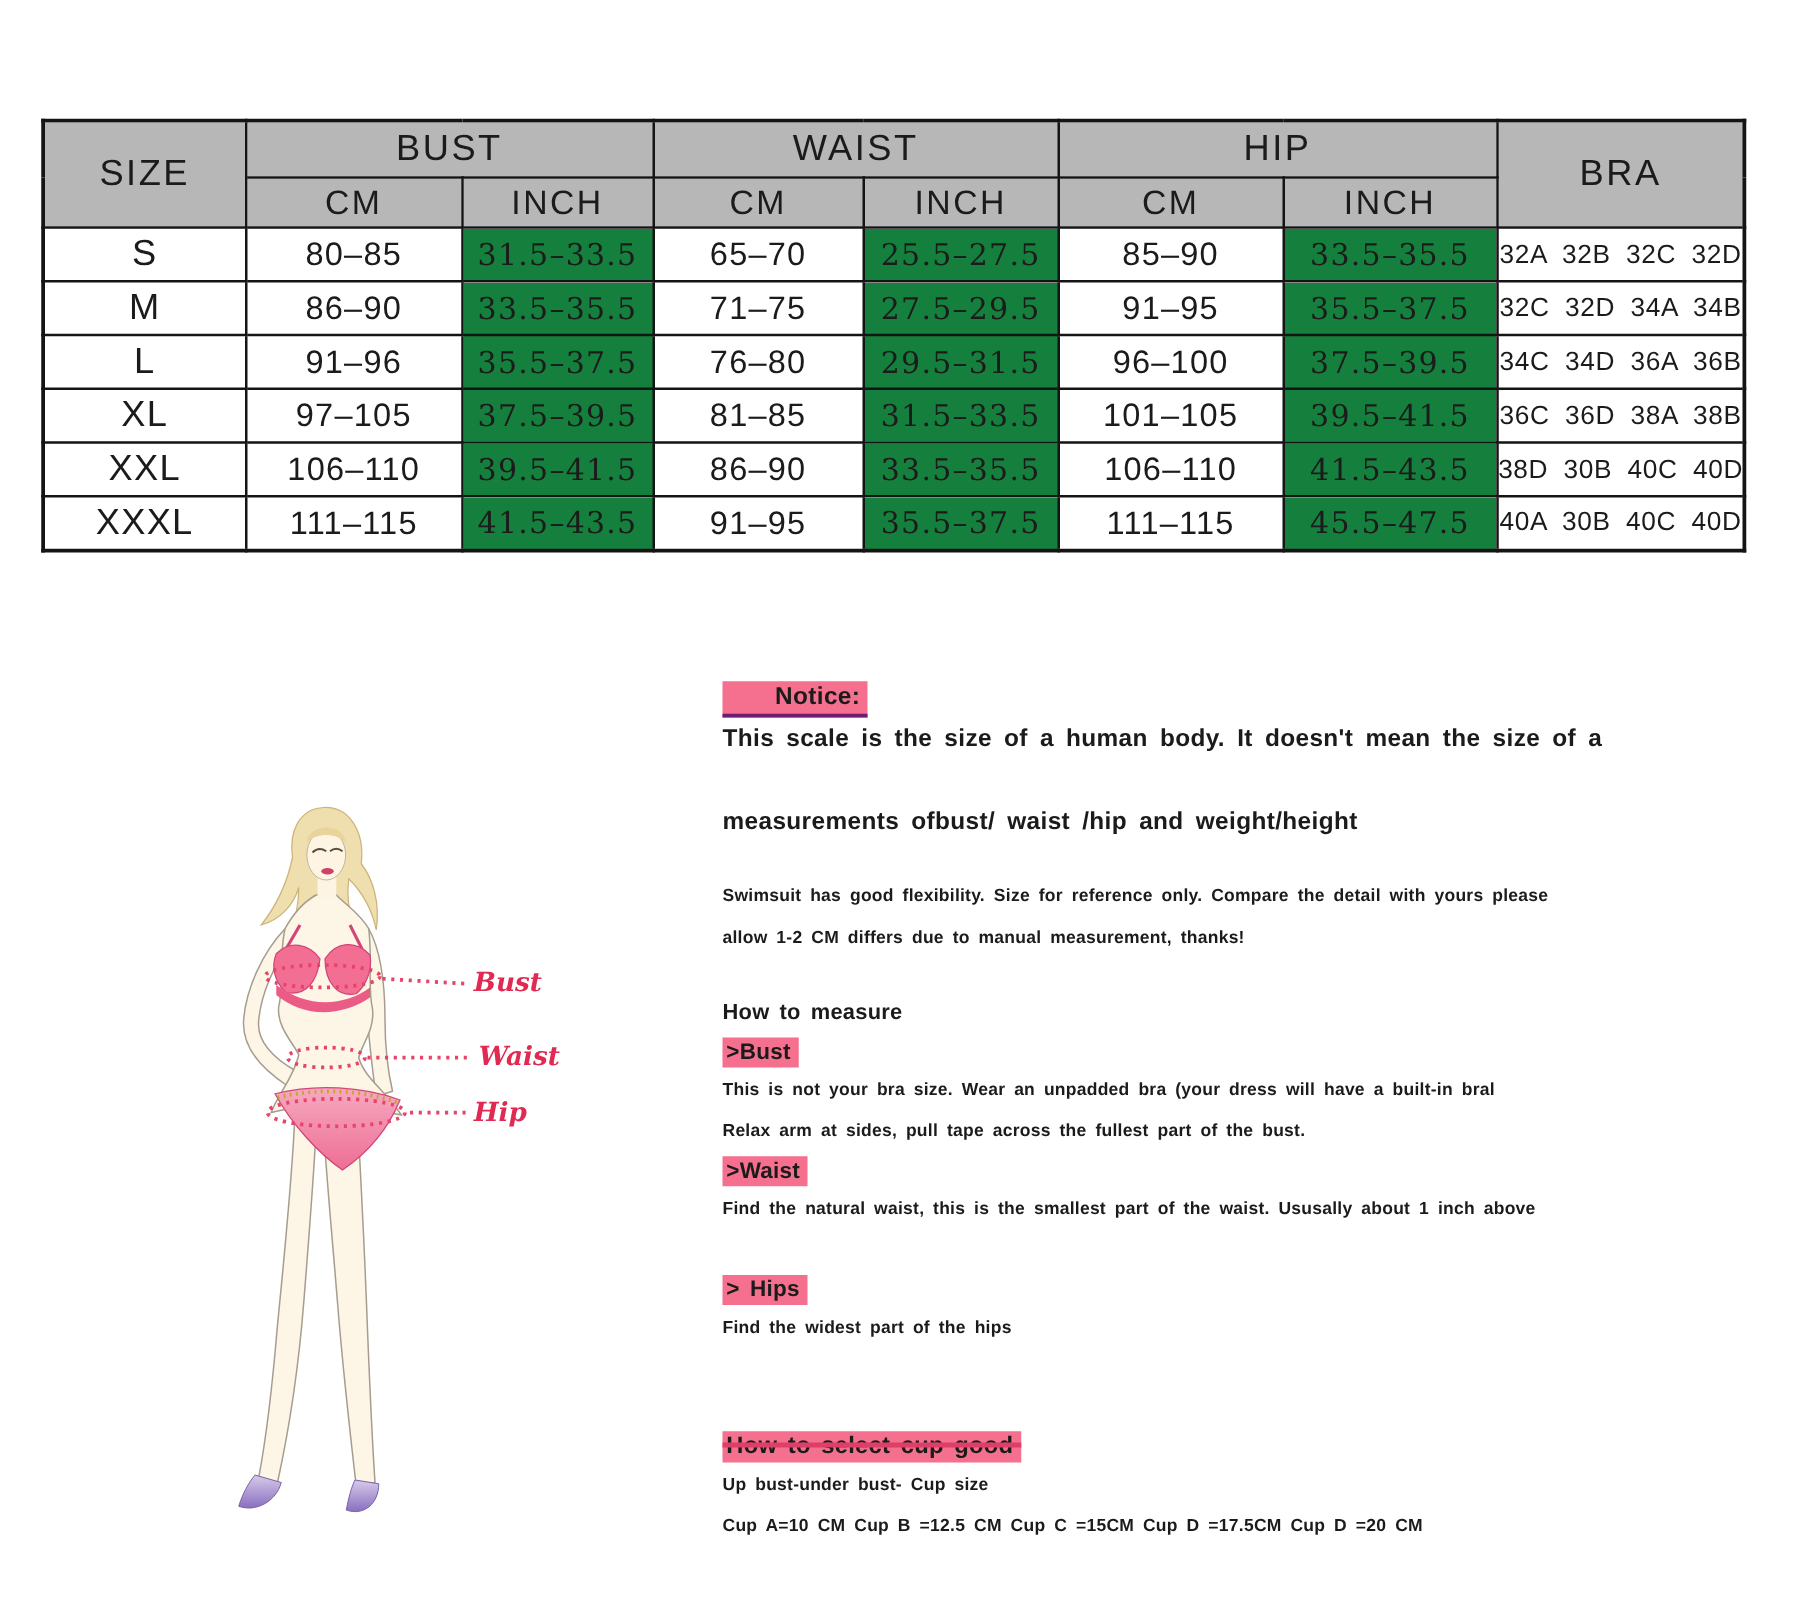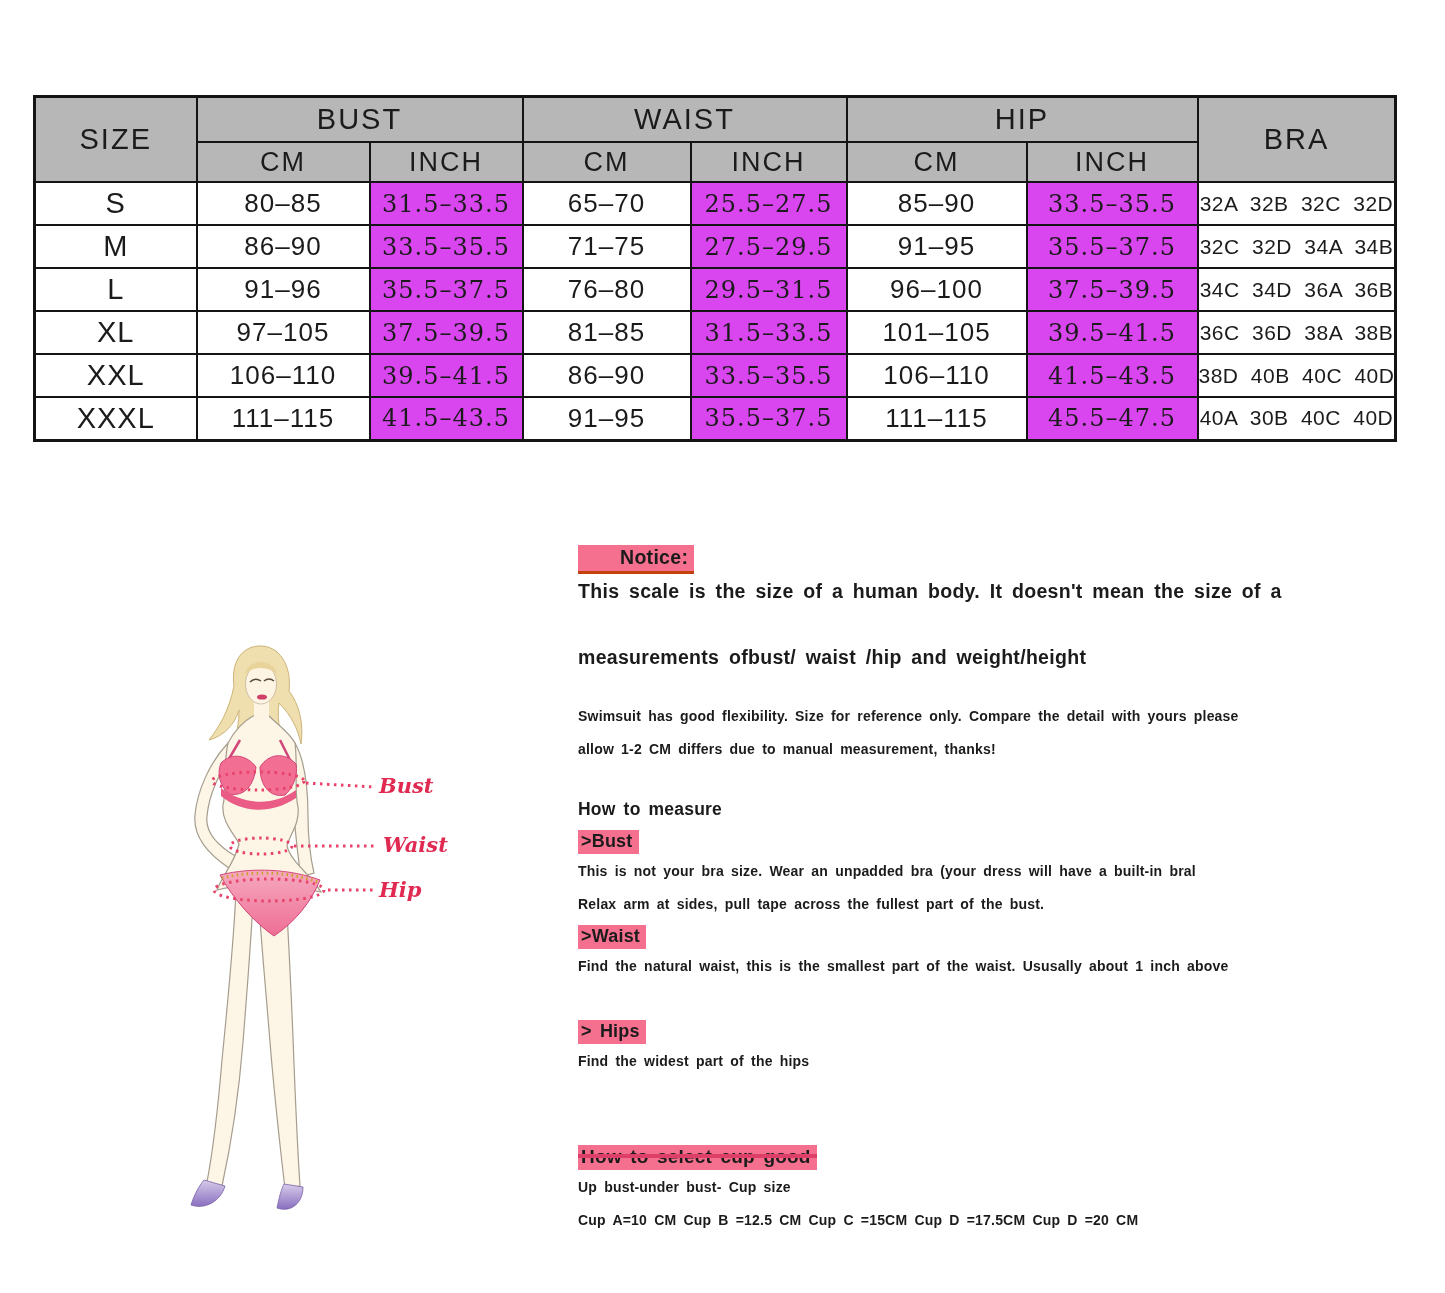--- a/index.html
+++ b/index.html
@@ -19,35 +19,35 @@
     border:2px solid #141414;text-align:center;vertical-align:middle;
     padding:0;overflow:hidden;white-space:nowrap;
   }
   .size-table thead th{background:#b7b7b7;font-weight:normal;}
   .size-table tr.h1 th{height:43px;font-size:29px;letter-spacing:2px;}
   .size-table tr.h2 th{height:38px;font-size:27px;letter-spacing:2px;}
   .size-table tbody tr{height:43px;background:#ffffff;}
   .size-cell{font-size:29px;letter-spacing:1px;}
   .num-cell{font-size:26px;letter-spacing:1px;}
   .inch-cell{
-    background:#d946ef;
+    background:#15803d;
     font-family:"DejaVu Serif",serif;font-size:24px;letter-spacing:1px;
   }
   .bra-cell{font-size:21px;letter-spacing:.5px;word-spacing:6px;}
 
   
   .copy{position:absolute;left:578px;top:545px;width:860px;height:700px;}
   .copy > div{position:absolute;left:0;white-space:nowrap;font-weight:bold;}
   .t-lg{font-size:19.5px;letter-spacing:.3px;word-spacing:4px;}
   .t-md{font-size:14px;letter-spacing:.2px;word-spacing:3px;}
   .hl{
     display:inline-block;background:#f4708e;
     padding:1px 6px 2px 3px;position:relative;
   }
-  .hl-underline{border-bottom:3px solid #c2410c;padding-left:42px;}
+  .hl-underline{border-bottom:3px solid #701a75;padding-left:42px;}
   .hl-strike::after{
     content:"";position:absolute;left:0;right:0;top:9px;height:3.5px;
     background:#de3f69;
   }
 
   
   .figure-wrap{position:absolute;left:150px;top:640px;width:320px;height:600px;}
   .fig-label{
     font-family:"DejaVu Serif",serif;font-style:italic;font-weight:bold;
     font-size:21px;fill:#e02a52;
@@ -126,21 +126,21 @@
       <td class="bra-cell">36C 36D 38A 38B</td>
     </tr>
     <tr>
       <td class="size-cell">XXL</td>
       <td class="num-cell">106–110</td>
       <td class="inch-cell">39.5–41.5</td>
       <td class="num-cell">86–90</td>
       <td class="inch-cell">33.5–35.5</td>
       <td class="num-cell">106–110</td>
       <td class="inch-cell">41.5–43.5</td>
-      <td class="bra-cell">38D 40B 40C 40D</td>
+      <td class="bra-cell">38D 30B 40C 40D</td>
     </tr>
     <tr>
       <td class="size-cell">XXXL</td>
       <td class="num-cell">111–115</td>
       <td class="inch-cell">41.5–43.5</td>
       <td class="num-cell">91–95</td>
       <td class="inch-cell">35.5–37.5</td>
       <td class="num-cell">111–115</td>
       <td class="inch-cell">45.5–47.5</td>
       <td class="bra-cell">40A 30B 40C 40D</td>

